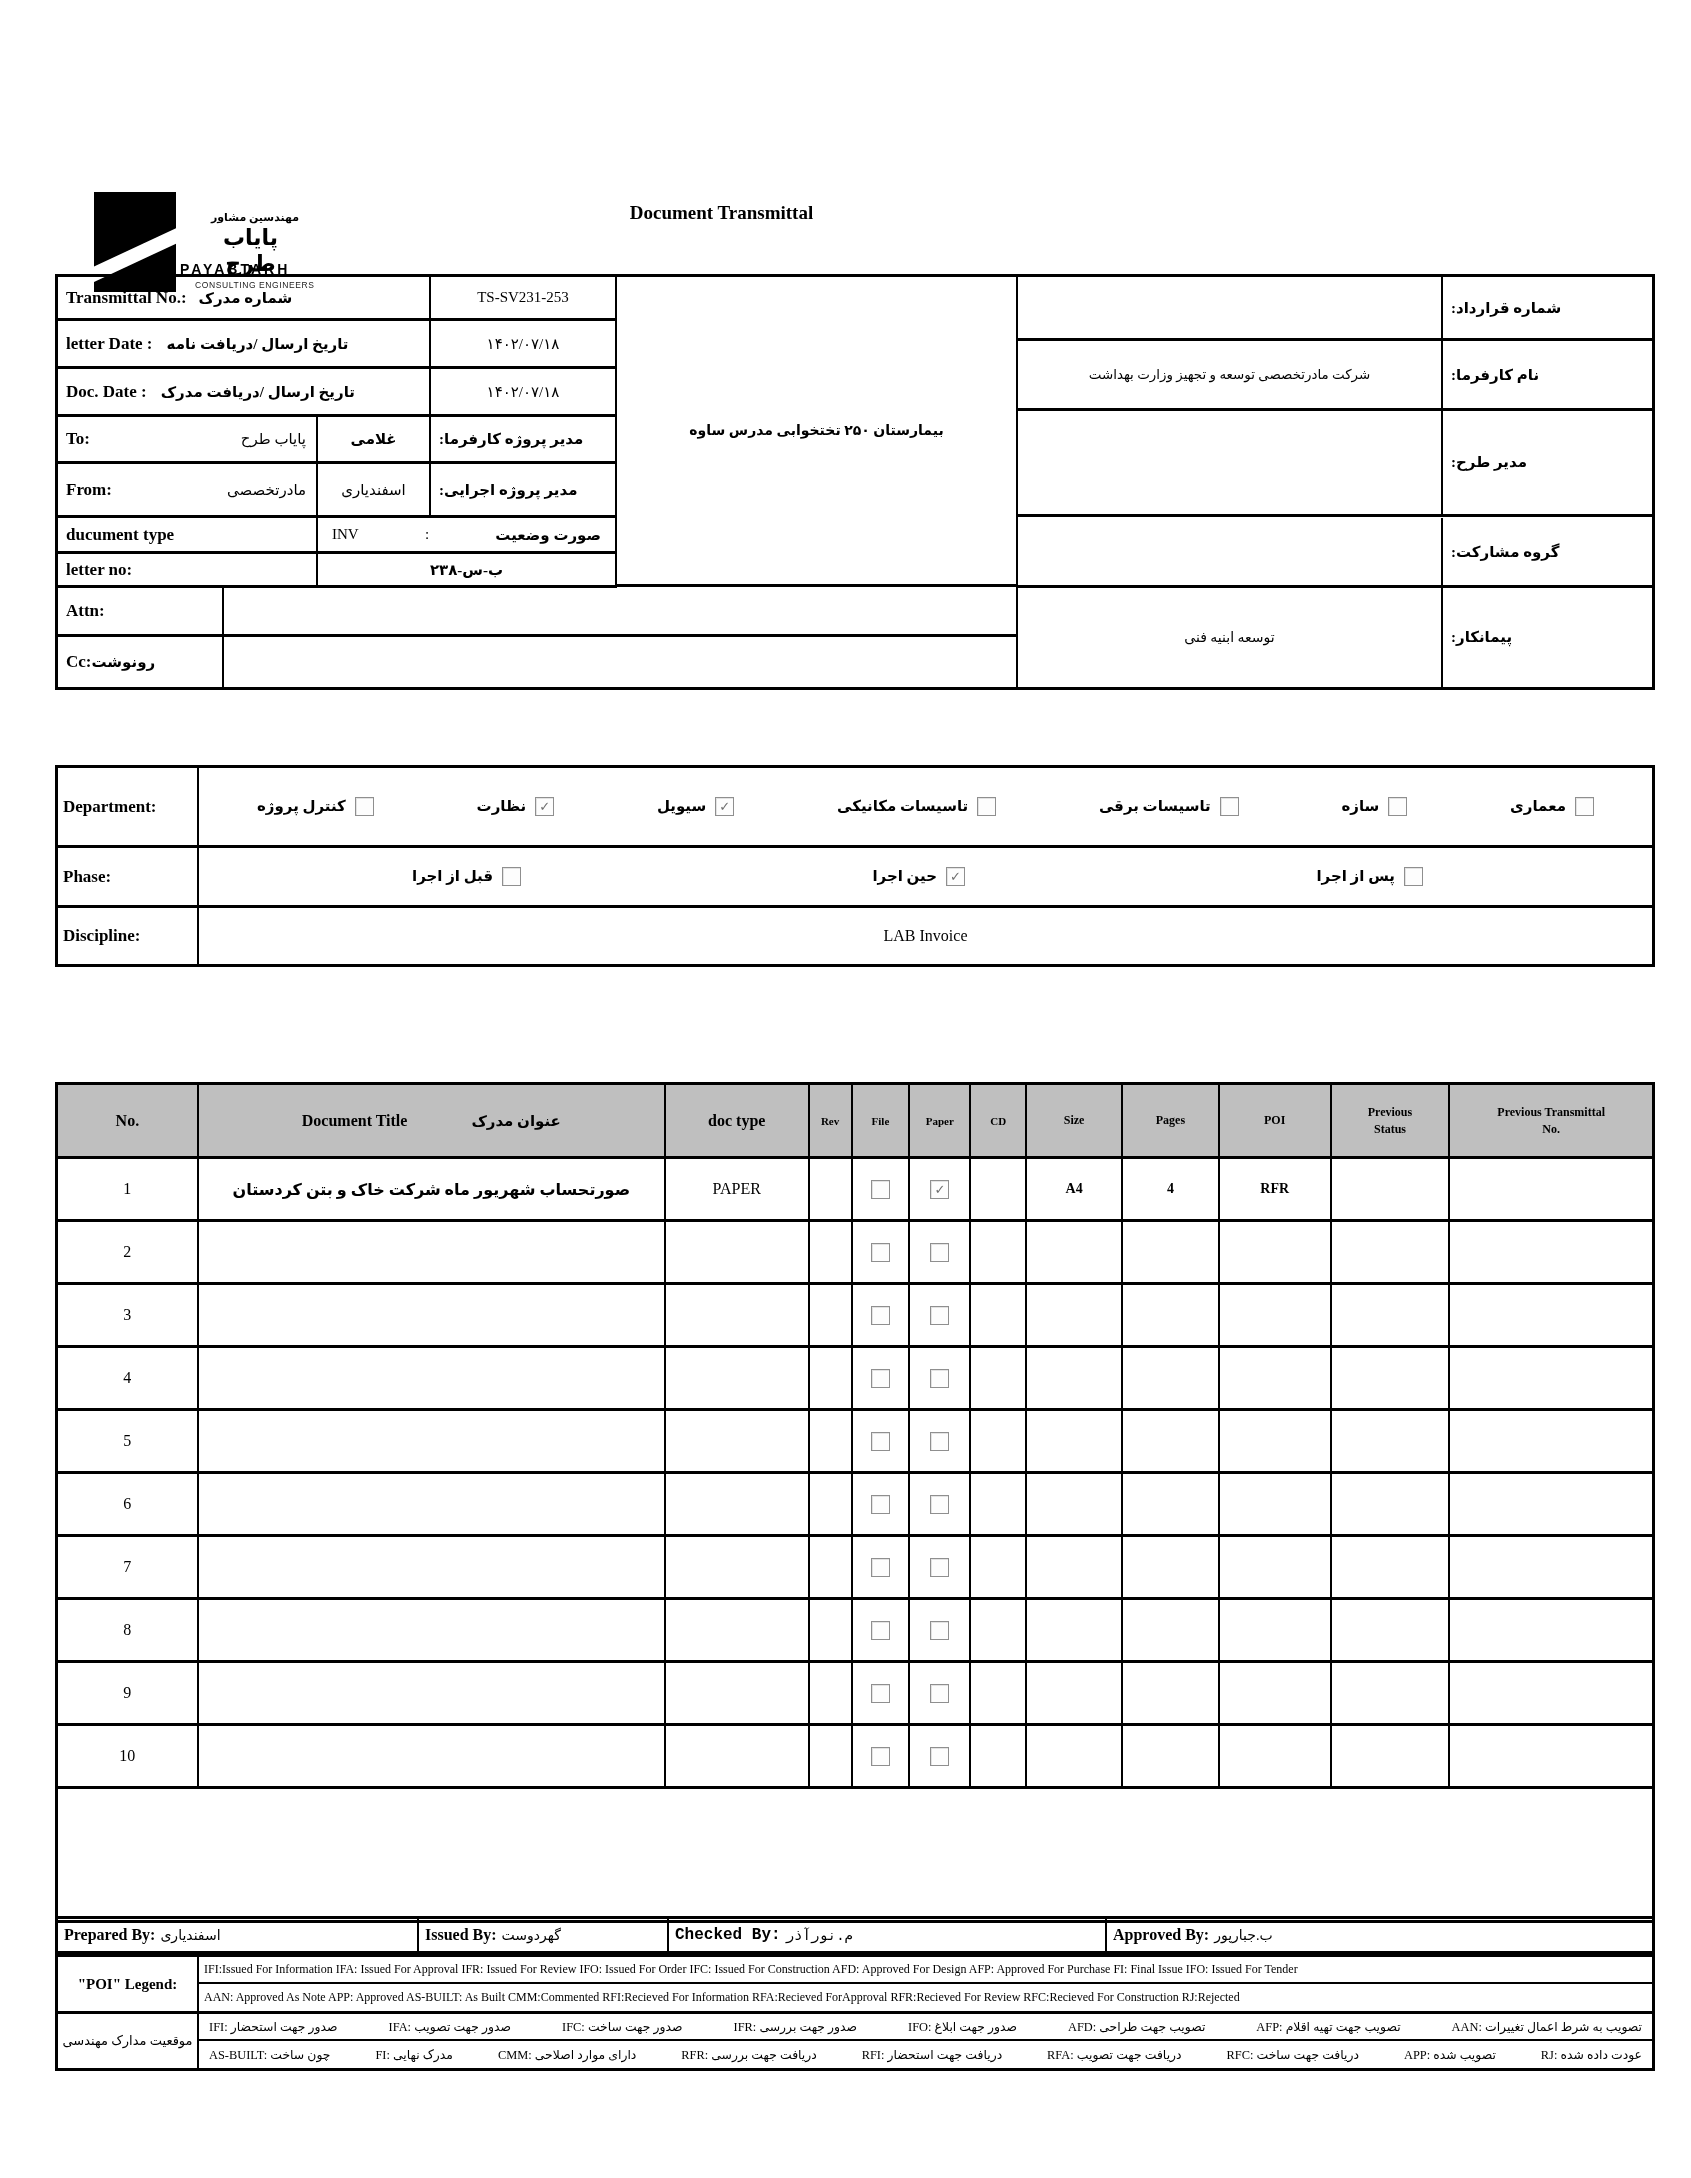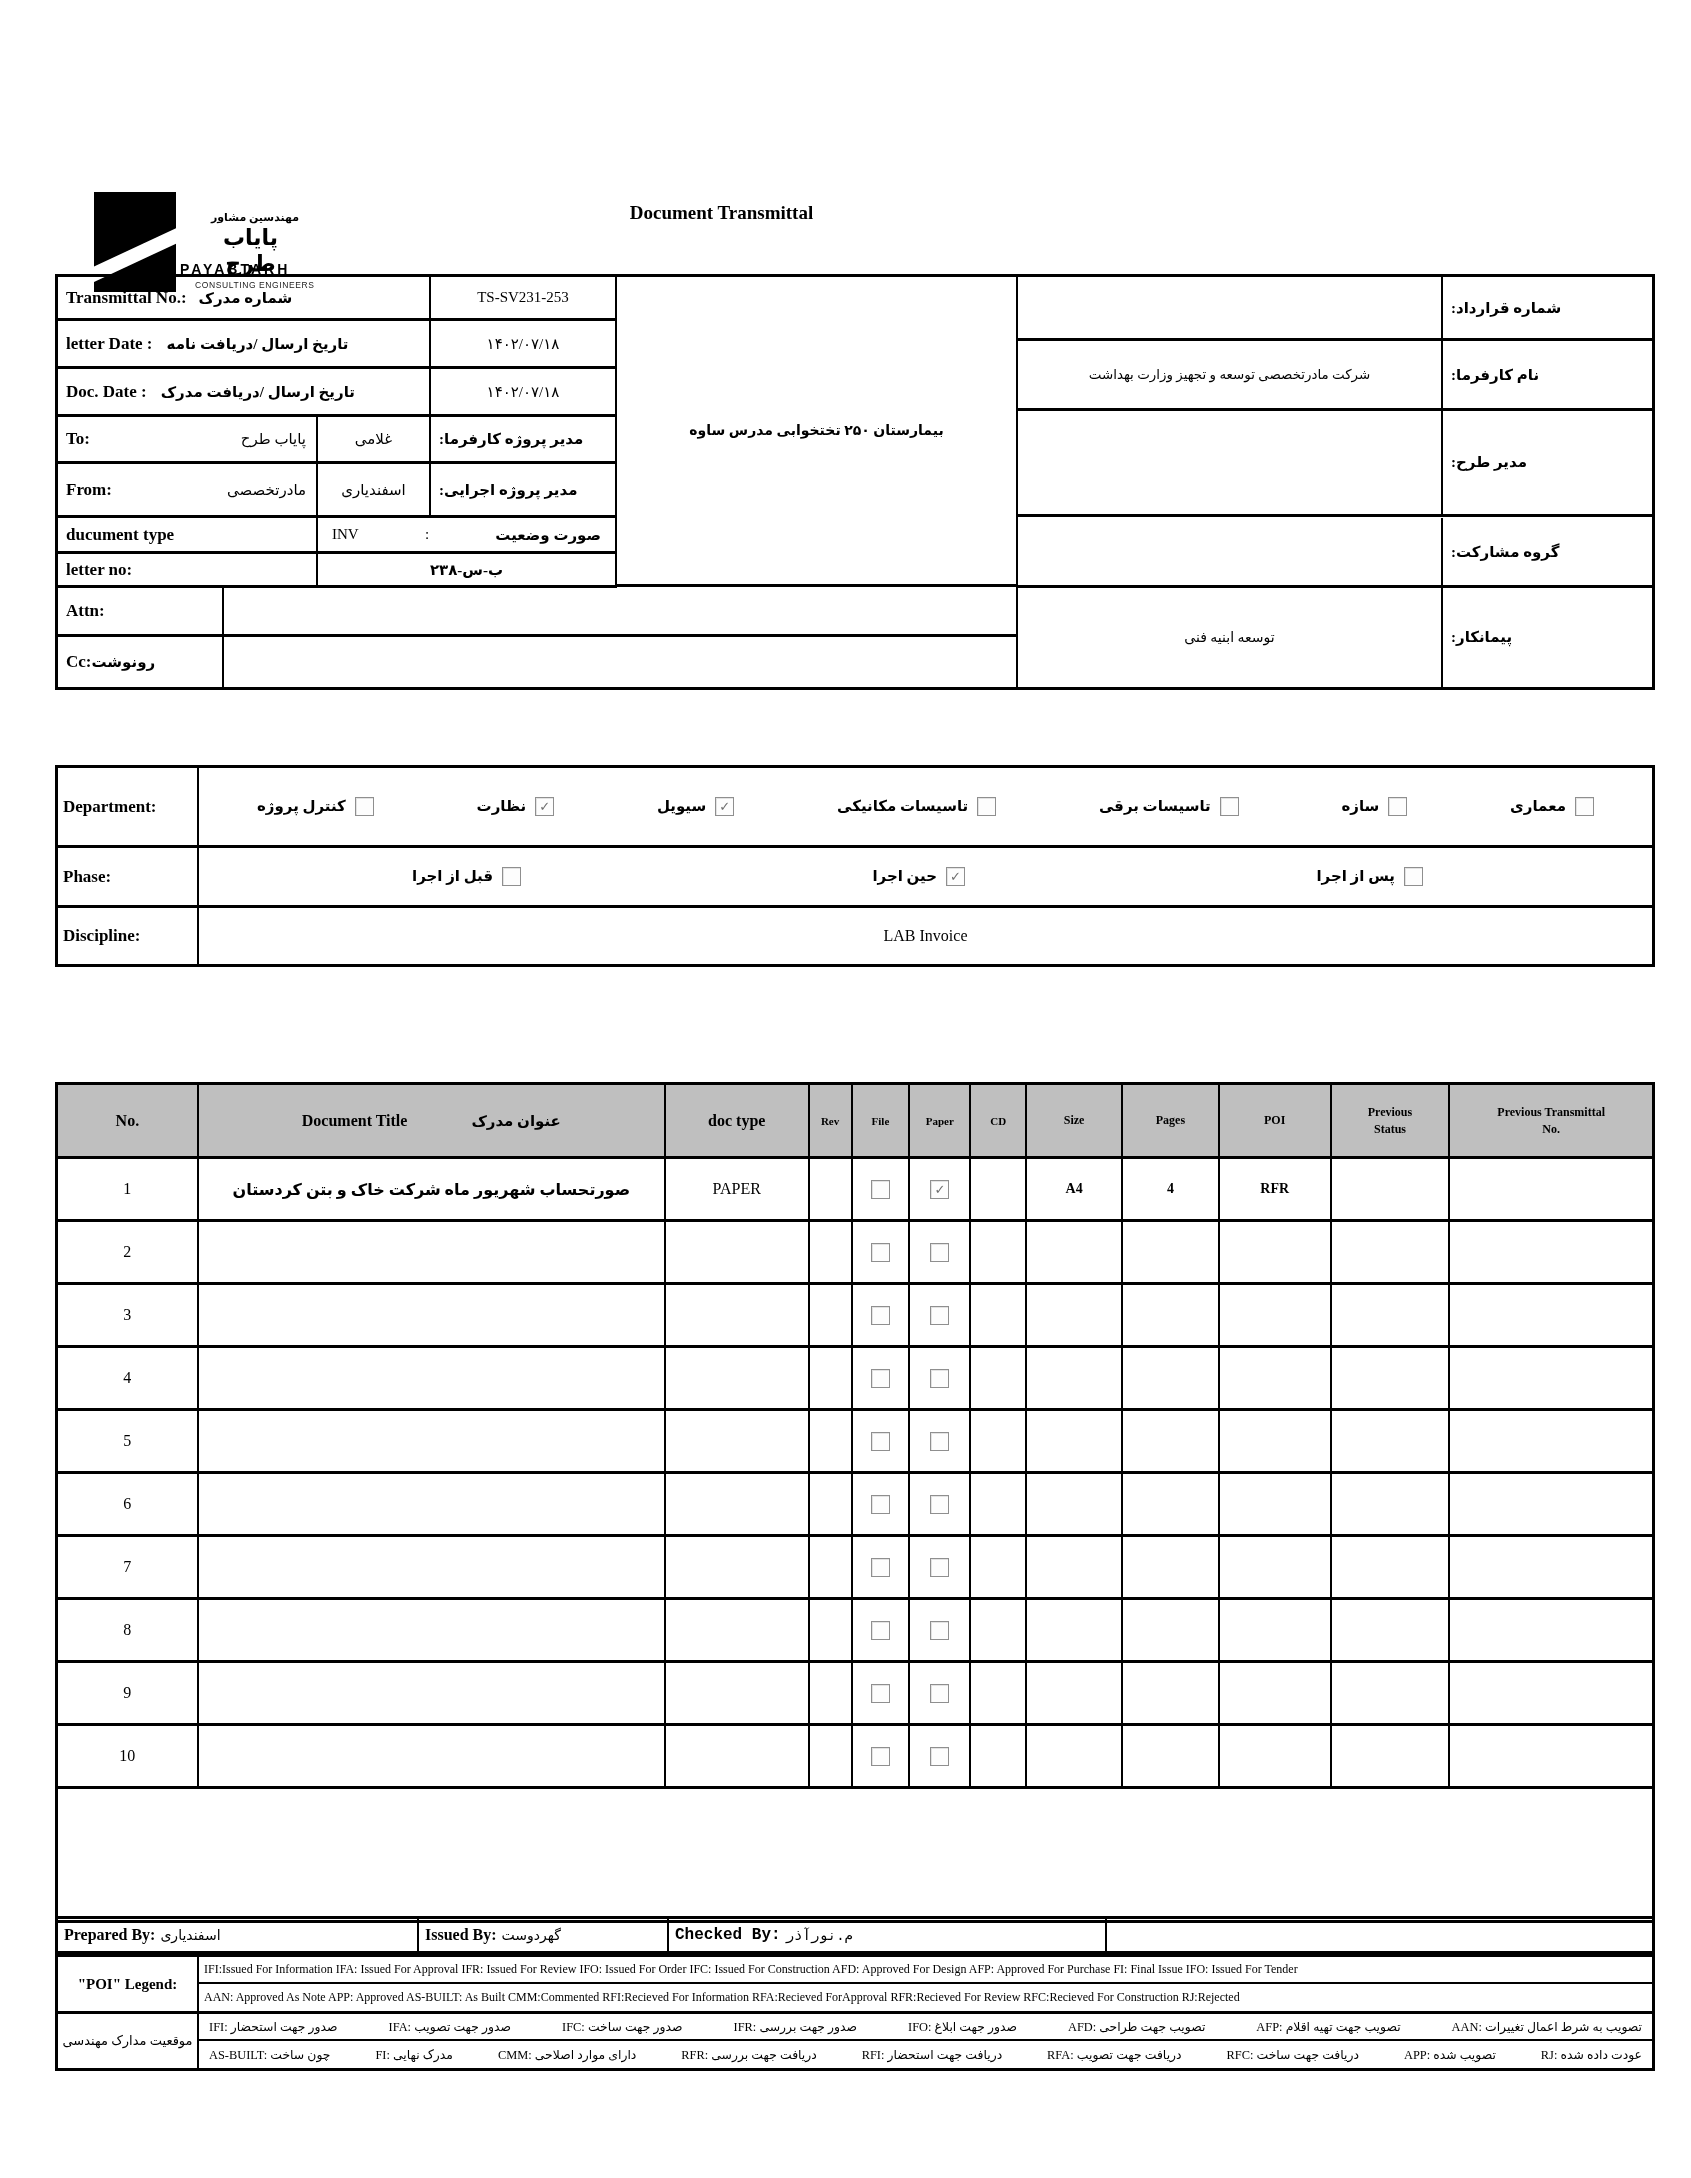--- a/index.html
+++ b/index.html
@@ -104,21 +104,21 @@
     <div class="cell br bb" style="left:0;top:92px;width:373px;height:48px;padding:0 8px;gap:14px;">
       <span class="enlab">Doc. Date :</span>
       <span class="falab fa">تاریخ ارسال /دریافت مدرک</span>
     </div>
     <div class="cell br bb ctr val15" style="left:373px;top:92px;width:186px;height:48px;">۱۴۰۲/۰۷/۱۸</div>
 
     <div class="cell br bb" style="left:0;top:139px;width:260px;height:48px;padding:0 10px 0 8px;justify-content:space-between;">
       <span class="enlab">To:</span>
       <span class="val15 fa">پایاب طرح</span>
     </div>
-    <div class="cell br bb ctr val15 fa" style="left:260px;top:139px;width:113px;height:48px;">غلامی</div>
+    <div class="cell br bb ctr val15 fa" style="left:260px;top:139px;width:113px;height:48px;font-weight:bold;">غلامی</div>
     <div class="cell br bb rgt falab fa" style="left:373px;top:139px;width:186px;height:48px;padding:0 8px;">مدیر پروژه کارفرما:</div>
 
     <div class="cell br bb" style="left:0;top:187px;width:260px;height:54px;padding:0 10px 0 8px;justify-content:space-between;">
       <span class="enlab">From:</span>
       <span class="val15 fa">مادرتخصصی</span>
     </div>
     <div class="cell br bb ctr val15 fa" style="left:260px;top:187px;width:113px;height:54px;">اسفندیاری</div>
     <div class="cell br bb rgt falab fa" style="left:373px;top:187px;width:186px;height:54px;padding:0 8px;">مدیر پروژه اجرایی:</div>
 
     <div class="cell br bb enlab" style="left:0;top:241px;width:260px;height:36px;padding:0 8px;">ducument type</div>
@@ -444,20 +444,24 @@
       <span class="enlab" style="font-size:16px;">Prepared By:</span>
       <span class="signame">اسفندیاری</span>
     </div>
     <div class="sigcell s2">
       <span class="enlab" style="font-size:16px;">Issued By:</span>
       <span class="signame">گهردوست</span>
     </div>
     <div class="sigcell s3">
       <span class="enlab" style="font-size:16px;">Checked By:</span>
       <span class="signame">م.نورآذر</span>
+    </div>
+    <div class="sigcell s4">
+      <span class="enlab" style="font-size:16px;">Approved By:</span>
+      <span class="signame">ب.جبارپور</span>
     </div>
   </div>
 
   <div class="abs" style="left:55px;top:1954px;width:1594px;border:3px solid #000;box-sizing:content-box;">
     <div class="leg-row">
       <div class="leg-label">"POI" Legend:</div>
       <div class="leg-lines">
         <div class="leg-line-en bb2">IFI:Issued For Information  IFA: Issued For Approval  IFR: Issued For Review   IFO: Issued For Order  IFC: Issued For Construction AFD: Approved For Design AFP: Approved For Purchase  FI: Final Issue  IFO: Issued For Tender</div>
         <div class="leg-line-en">AAN: Approved As Note  APP: Approved  AS-BUILT: As Built CMM:Commented  RFI:Recieved For Information   RFA:Recieved ForApproval   RFR:Recieved For Review  RFC:Recieved For Construction  RJ:Rejected</div>
       </div>

